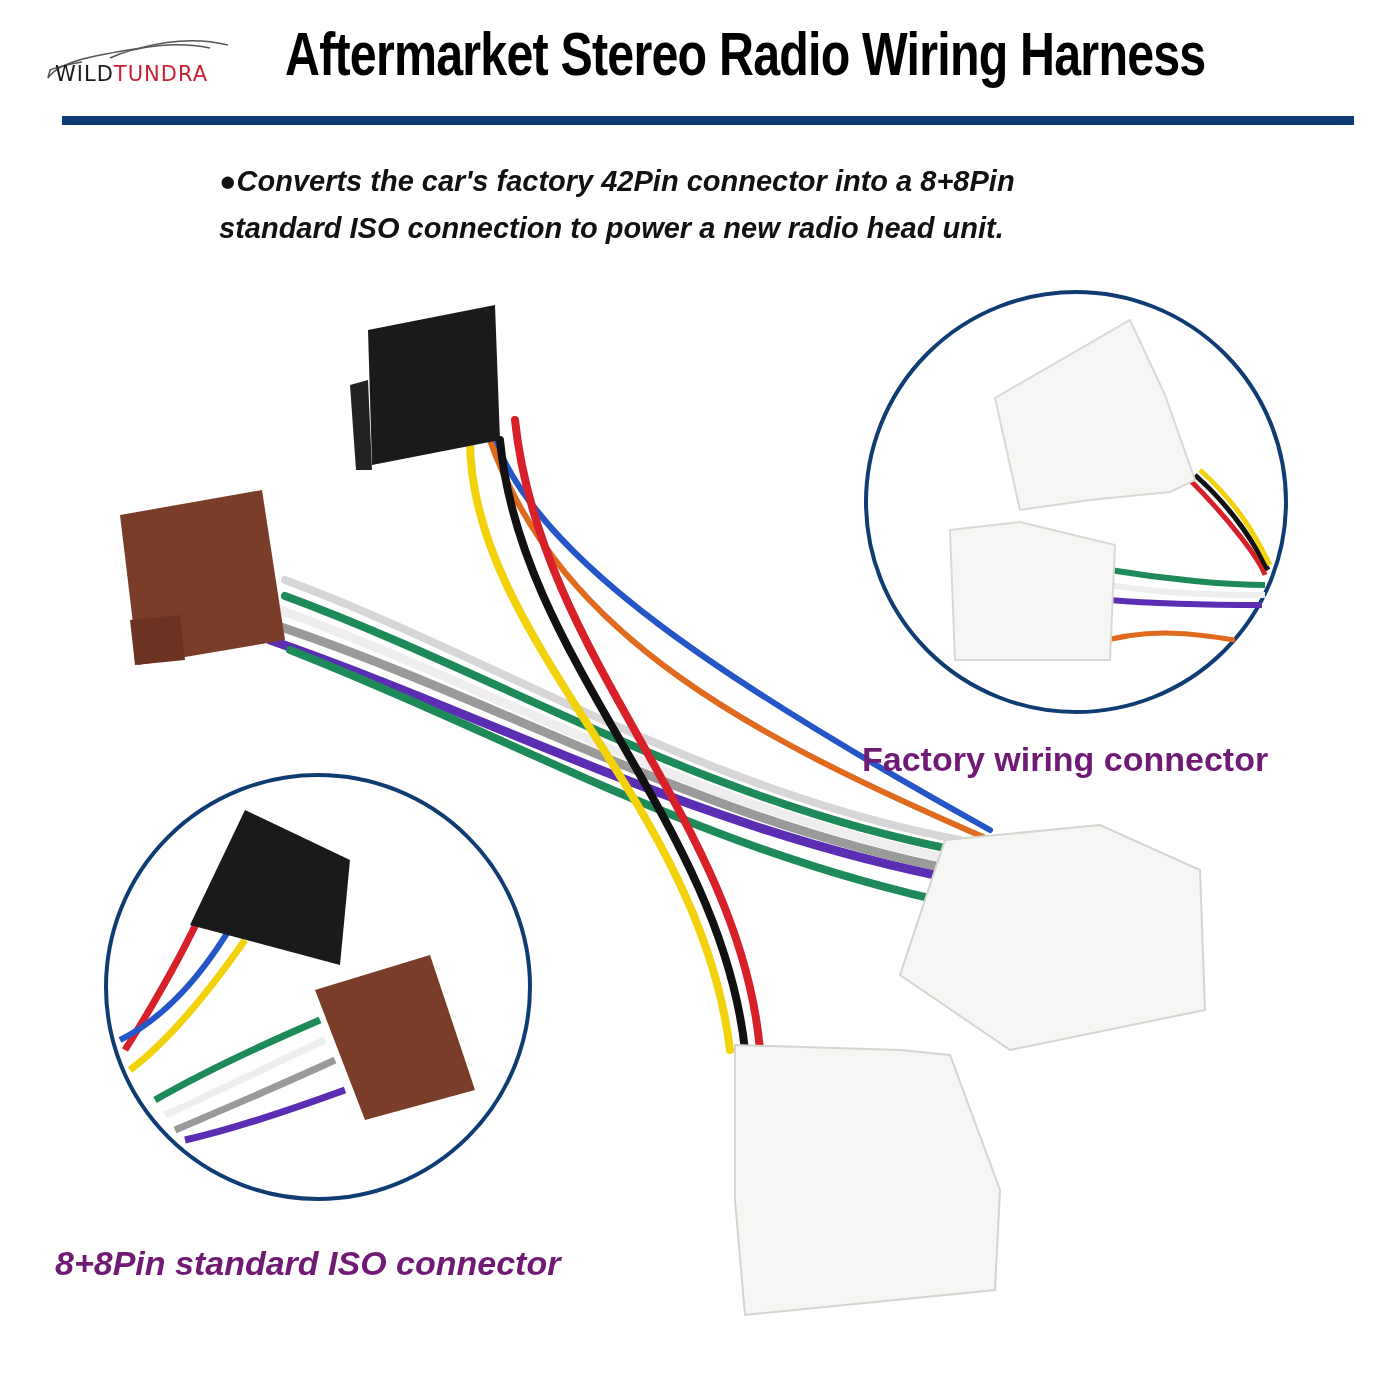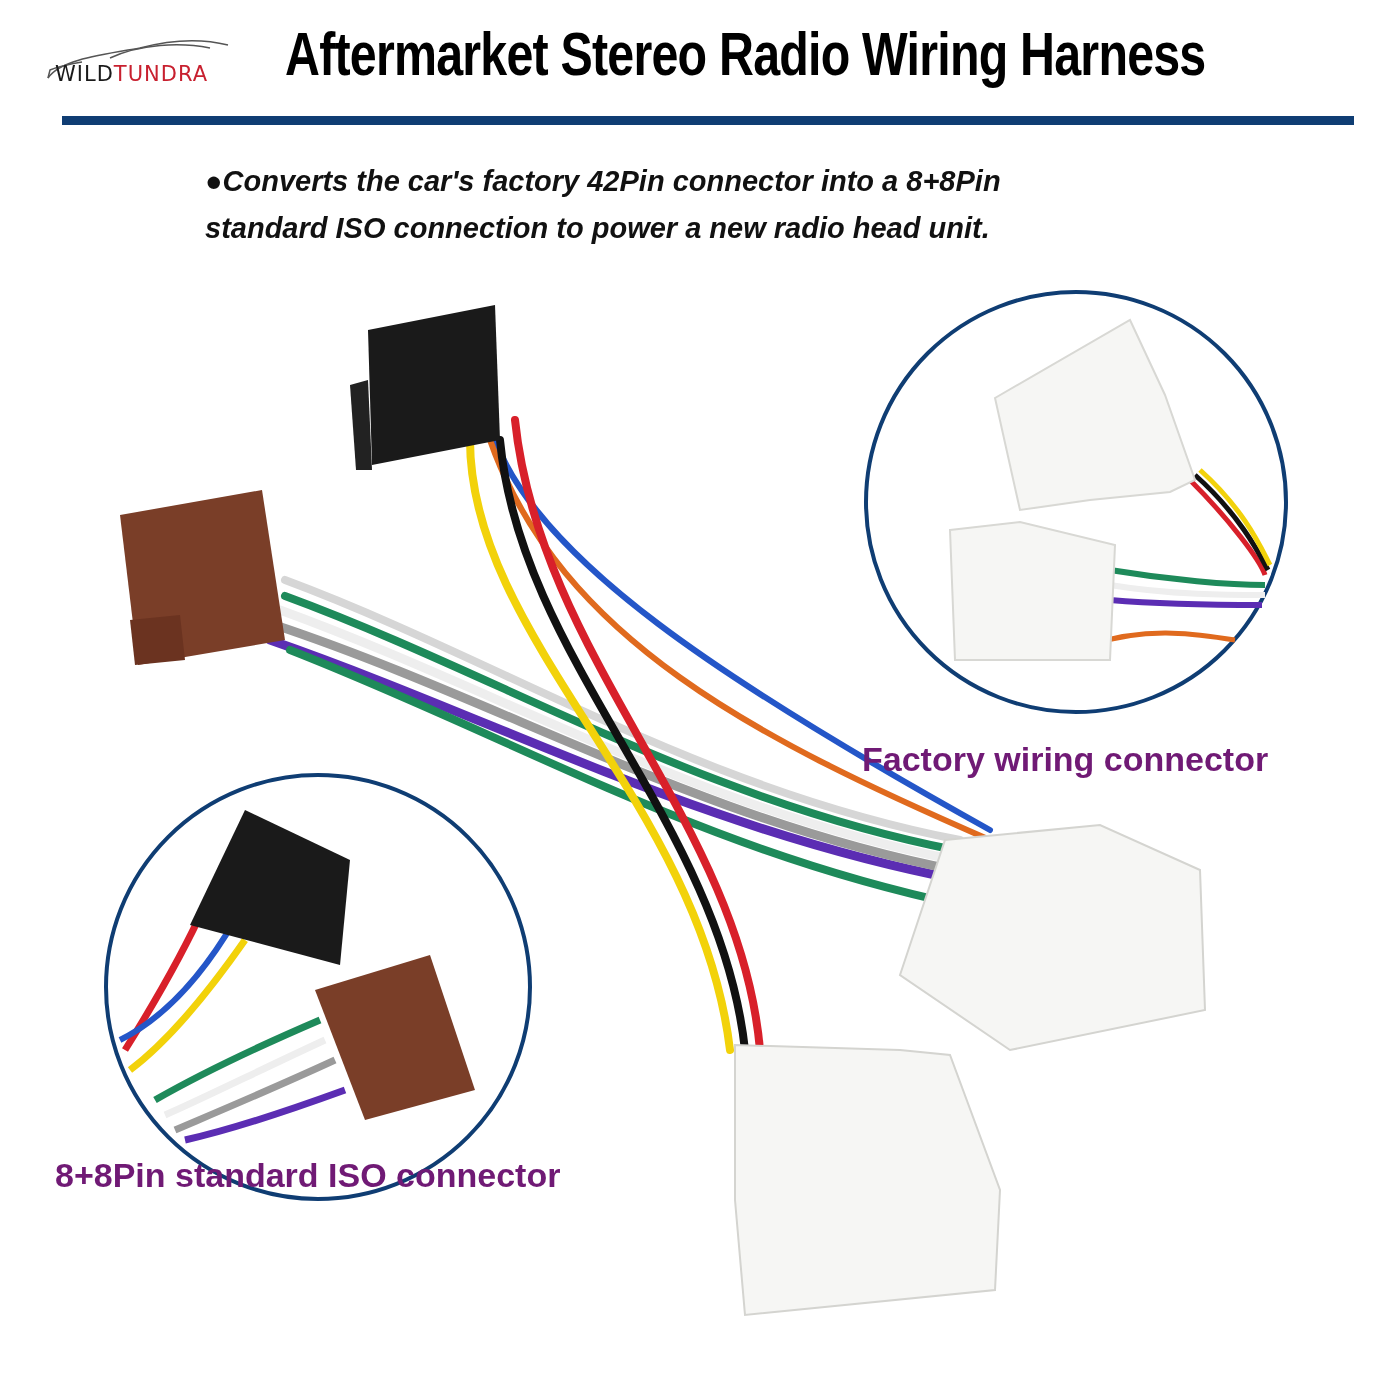--- a/index.html
+++ b/index.html
@@ -2,24 +2,24 @@
 <html><head>
 <meta charset="utf-8">
 <style>
   html, body { margin: 0; padding: 0; background: #ffffff; }
   body { width: 1400px; height: 1400px; position: relative; overflow: hidden; font-family: "Liberation Sans", sans-serif; }
   .logo-text { position: absolute; left: 40px; top: 62px; font-size: 21px; letter-spacing: 1px; font-family: "DejaVu Sans", sans-serif; margin-left: 15px; }
   .logo-text .wild { color: #1a1a1a; }
   .logo-text .tundra { color: #c8202f; }
   .title { position: absolute; left: 285px; top: 18px; font-size: 62px; font-weight: bold; color: #000; transform: scaleX(0.78); transform-origin: left top; white-space: nowrap; letter-spacing: -1px; font-family: "Liberation Sans", sans-serif; }
   .rule { position: absolute; left: 62px; top: 116px; width: 1292px; height: 9px; background: #0f3d73; }
-  .desc { position: absolute; left: 205px; top: 158px; width: 820px; font-size: 29px; font-style: italic; font-weight: bold; line-height: 47px; color: #111; }
+  .desc { position: absolute; left: 219px; top: 158px; width: 820px; font-size: 29px; font-style: italic; font-weight: bold; line-height: 47px; color: #111; }
   .caption { position: absolute; font-size: 34px; font-weight: bold; color: #701a75; white-space: nowrap; }
   .cap-factory { left: 862px; top: 740px; }
-  .cap-iso { left: 55px; top: 1156px; }
+  .cap-iso { left: 55px; top: 1244px; font-style: italic; }
   svg.art { position: absolute; left: 0; top: 0; }
 </style>
 </head>
 <body>
 
 <svg class="art" width="1400" height="1400" viewBox="0 0 1400 1400">
 
   <circle cx="1076" cy="502" r="210" fill="#fff" stroke="#0f3d73" stroke-width="4"></circle>
   <circle cx="318" cy="987" r="212" fill="#fff" stroke="#0f3d73" stroke-width="4"></circle>
 

